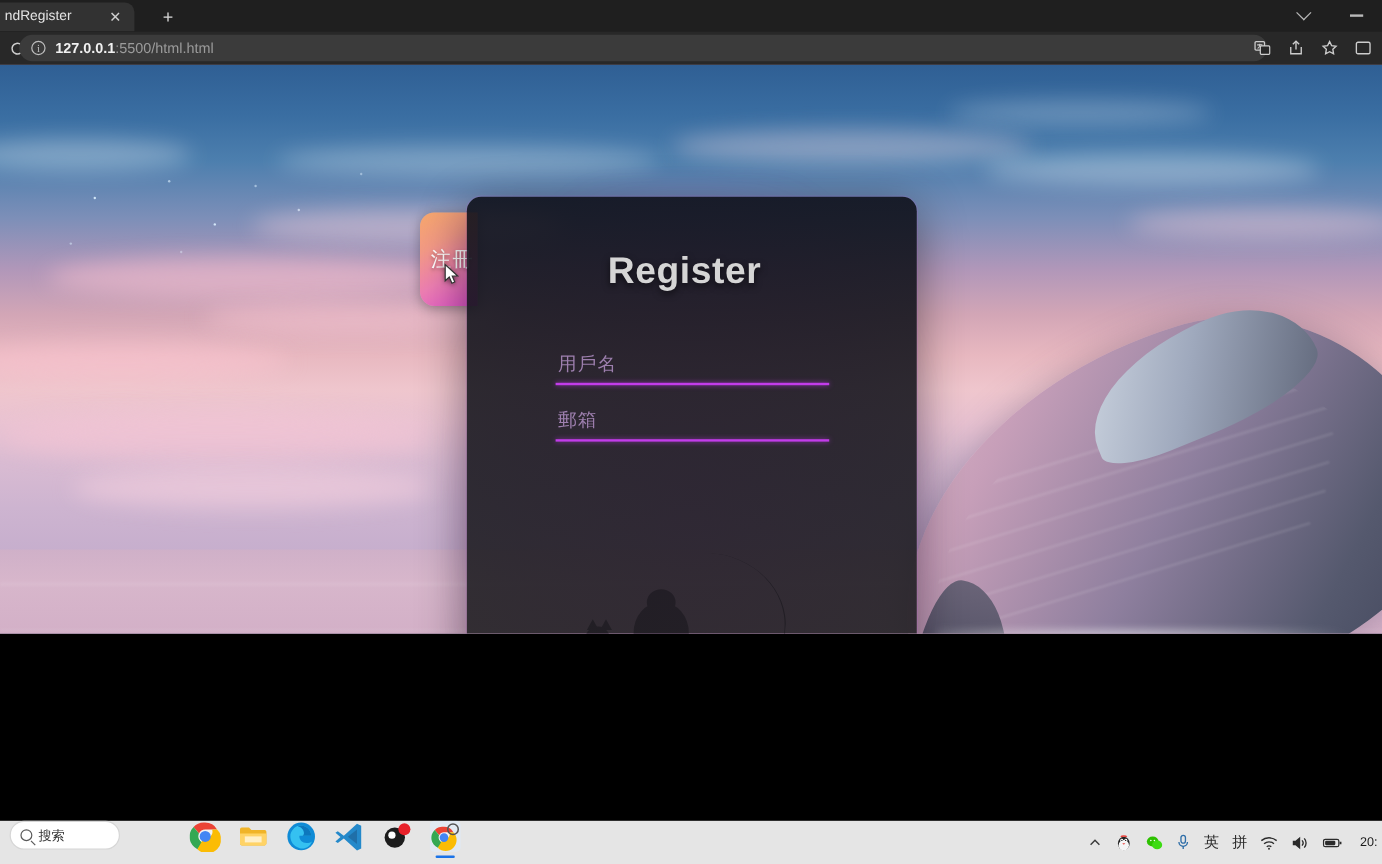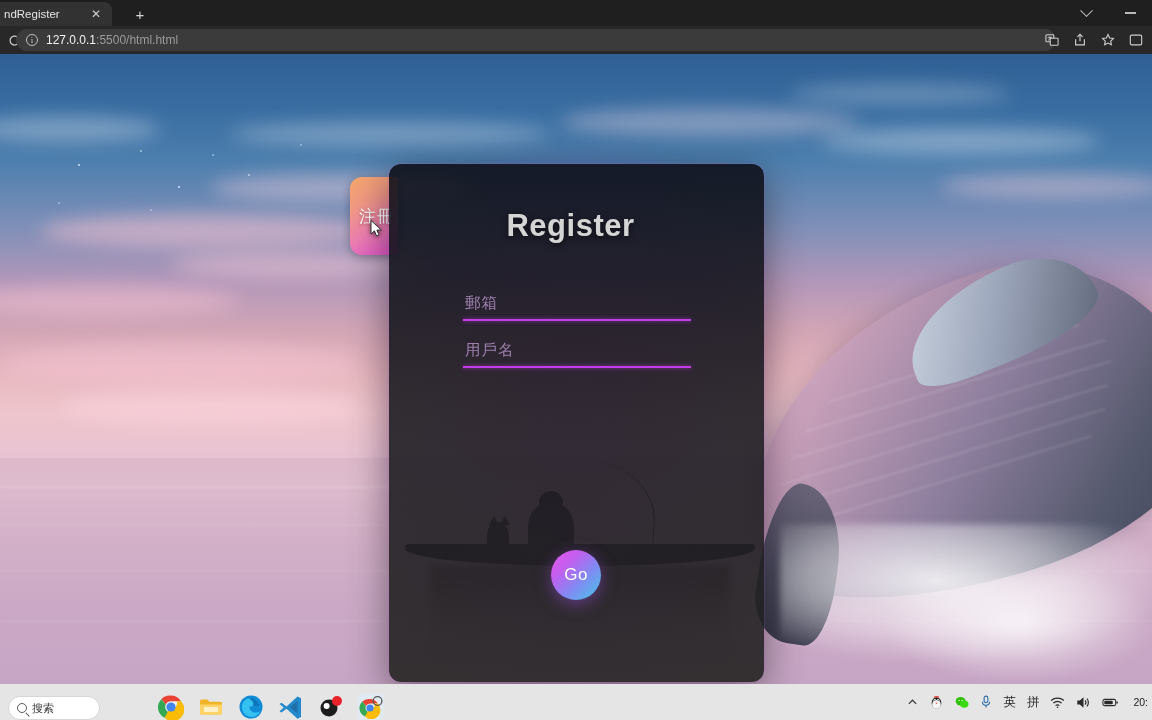--- a/index.html
+++ b/index.html
@@ -57,28 +57,28 @@
     background:#3b3b3b; border-radius:11px; display:flex; align-items:center;
     padding:0 10px;
   }
   .info-circle{
     width:12px; height:12px; border:1.2px solid #bdbdbd; border-radius:50%;
     display:flex; align-items:center; justify-content:center;
     font-size:9px; color:#bdbdbd; font-family:"Liberation Serif",serif;
     margin-right:8px; flex:0 0 auto;
   }
   .url{ font-size:12px; color:#9b9b9b; white-space:nowrap; }
-  .url b{ color:#f1f1f1; font-weight:400; }
+  .url b{ color:#f1f1f1; font-weight:700; }
   .tb-right{
     position:absolute; right:2px; top:26px; height:28px; display:flex; align-items:center;
   }
 
   
   .page{
-    position:absolute; left:0; top:54px; width:1152px; height:630px;
+    position:absolute; left:0; top:54px; width:1152px; height:474px;
     overflow:hidden; background:#b9a3c4;
   }
   .sky{
     position:absolute; inset:0;
     background:
       linear-gradient(to bottom,
         #2f5f94 0%, #3a6ea2 9%, #4d7fae 17%,
         #7d8fb8 27%, #b197b9 36%, #d3a6b6 44%,
         #e8b8c0 51%, #efc6cd 57%, #e9c3d2 63%,
         #d9bbd2 70%, #cdb4d0 78%, #c6aecd 86%, #c0a8c8 100%);
@@ -241,21 +241,21 @@
     display:flex; align-items:center; justify-content:center;
     color:#fff; font-size:17px; letter-spacing:.5px;
     box-shadow:0 4px 16px rgba(150,80,220,.5);
     border:none; font-family:"Liberation Sans", sans-serif;
   }
 
   
   .taskbar{
     position:absolute; left:0; top:684px; width:1152px; height:36px;
     background:rgba(243,243,243,.94);
-    display:flex; align-items:flex-end;gap:36px;
+    display:flex; align-items:flex-start;gap:36px;
   }
   .tb-search{
     margin-left:8px; width:92px; height:24px; border-radius:12px;
     background:#fff; border:1px solid #d6d6d6;
     display:flex; align-items:center; gap:5px; padding:0 8px;
   }
   .tb-search .mag{ width:10px; height:10px; border:1.3px solid #5a5a5a; border-radius:50%; position:relative; flex:0 0 auto;}
   .tb-search .mag:after{ content:""; position:absolute; right:-4px; bottom:-3px; width:5px; height:1.3px;
                          background:#5a5a5a; transform:rotate(45deg); }
   .tb-search span{ font-size:11px; color:#333; }
@@ -391,26 +391,26 @@
       <div class="side-tab">
         <span>注冊</span>
       </div>
 
       <div class="card">
         <div class="card-title">Register</div>
 
         <div class="fields">
 
           <div class="field">
-            <div class="ph">郵箱</div>
+            <div class="ph">用戶名</div>
             <div class="line"></div>
           </div>
 
           <div class="field">
-            <div class="ph">用戶名</div>
+            <div class="ph">郵箱</div>
             <div class="line"></div>
           </div>
 
 
 
 
         </div>
       </div>
     </div>
 

